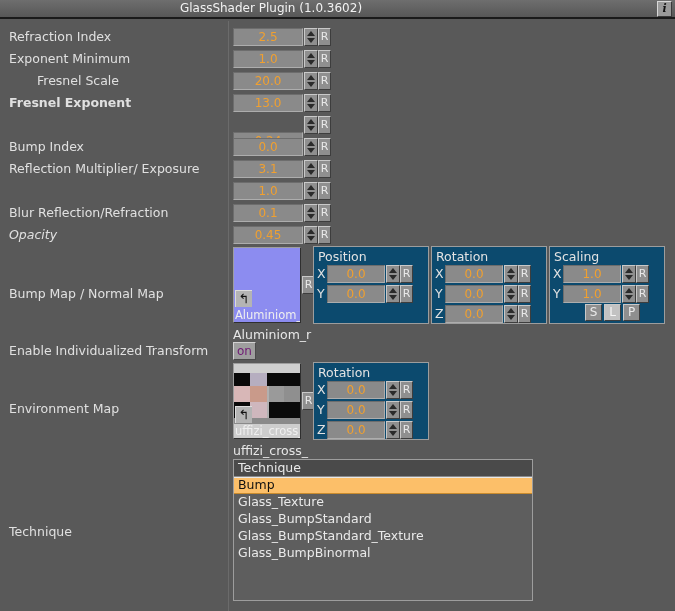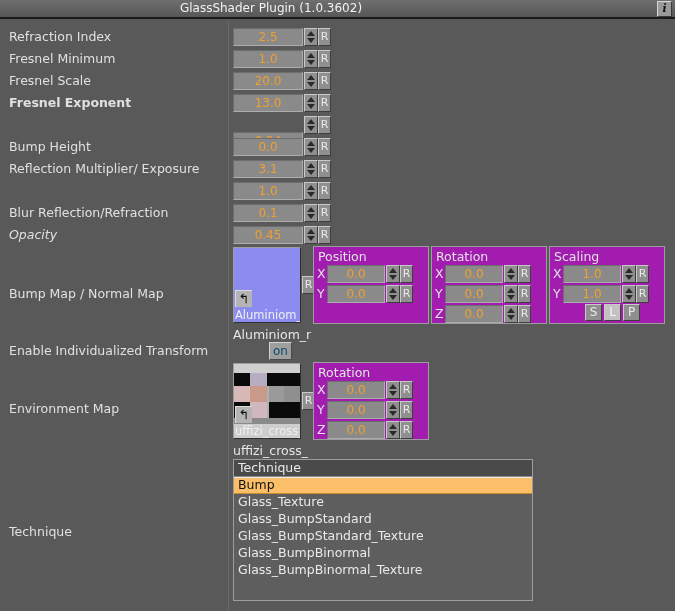--- a/index.html
+++ b/index.html
@@ -120,21 +120,21 @@
     font-size: 11px;
     line-height: 15px;
     text-align: center;
   }
 
   
   .group {
     position: absolute;
     border: 1px solid #9d9d9d;
     box-sizing: border-box;
-    background: #a21caf;
+    background: #0c4a6e;
   }
   .group-title {
     position: absolute;
     left: 4px; top: 2px;
     font-size: 12.5px;
     color: #e2e2e2;
   }
   .axis {
     position: absolute;
     font-size: 12.5px;
@@ -203,25 +203,24 @@
     color: #f5f5f5;
   }
   .onbtn {
     position: absolute;
     background: #9e9e9e;
     border-top: 1px solid #d2d2d2;
     border-left: 1px solid #d2d2d2;
     border-right: 1px solid #4a4a4a;
     border-bottom: 1px solid #4a4a4a;
     box-sizing: border-box;
-    color: #0c4a6e;
+    color: #701a75;
     font-size: 12px;
     text-align: center;
     line-height: 16px;
-    margin-left: 36px;
   }
 
   
   .listbox {
     position: absolute;
     border: 1px solid #9d9d9d;
     background: #5e5e5e;
     box-sizing: border-box;
     overflow: hidden;
   }
@@ -272,29 +271,29 @@
   <div class="vdiv" style="left:228px; top:21px; height:590px;"></div>
 
   <div class="row-label lbl" style="top:30px;">Refraction Index</div>
   <div class="numfield" style="left:233px; top:28px; width:70px;">2.5</div>
   <div class="spin" style="left:304px; top:28px;">
       <span class="ar up"></span>
       <span class="ar dn"></span>
     </div>
   <div class="rbtn" style="left:318px; top:28px;">R</div>
 
-  <div class="row-label lbl" style="top:52px;">Fresnel Minimum</div>
+  <div class="row-label lbl" style="top:52px;">Exponent Minimum</div>
   <div class="numfield" style="left:233px; top:50px; width:70px;">1.0</div>
   <div class="spin" style="left:304px; top:50px;">
       <span class="ar up"></span>
       <span class="ar dn"></span>
     </div>
   <div class="rbtn" style="left:318px; top:50px;">R</div>
 
-  <div class="row-label lbl" style="top:74px;">Fresnel Scale</div>
+  <div class="row-label lbl" style="top:74px;margin-left:28px;">Fresnel Scale</div>
   <div class="numfield" style="left:233px; top:72px; width:70px;">20.0</div>
   <div class="spin" style="left:304px; top:72px;">
       <span class="ar up"></span>
       <span class="ar dn"></span>
     </div>
   <div class="rbtn" style="left:318px; top:72px;">R</div>
 
   <div class="row-label lbl" style="top:96px;font-weight:bold;">Fresnel Exponent</div>
   <div class="numfield" style="left:233px; top:94px; width:70px;">13.0</div>
   <div class="spin" style="left:304px; top:94px;">
@@ -303,21 +302,21 @@
     </div>
   <div class="rbtn" style="left:318px; top:94px;">R</div>
 
   <div class="numfield" style="left:233px; top:132px; width:70px;">0.24</div>
   <div class="spin" style="left:304px; top:116px;">
       <span class="ar up"></span>
       <span class="ar dn"></span>
     </div>
   <div class="rbtn" style="left:318px; top:116px;">R</div>
 
-  <div class="row-label lbl" style="top:140px;">Bump Height</div>
+  <div class="row-label lbl" style="top:140px;">Bump Index</div>
   <div class="numfield" style="left:233px; top:138px; width:70px;">0.0</div>
   <div class="spin" style="left:304px; top:138px;">
       <span class="ar up"></span>
       <span class="ar dn"></span>
     </div>
   <div class="rbtn" style="left:318px; top:138px;">R</div>
 
   <div class="row-label lbl" style="top:162px;">Reflection Multiplier/ Exposure</div>
   <div class="numfield" style="left:233px; top:160px; width:70px;">3.1</div>
   <div class="spin" style="left:304px; top:160px;">
@@ -480,16 +479,15 @@
 
   <div class="row-label lbl" style="top:525px;">Technique</div>
 
   <div class="listbox" style="left:233px; top:459px; width:300px; height:142px;">
     <div class="list-header">Technique</div>
     <div class="list-item selected">Bump</div>
     <div class="list-item">Glass_Texture</div>
     <div class="list-item">Glass_BumpStandard</div>
     <div class="list-item">Glass_BumpStandard_Texture</div>
     <div class="list-item">Glass_BumpBinormal</div>
-    <div class="list-item">Glass_BumpBinormal_Texture</div>
   </div>
 
 </div>
 
 </body></html>

